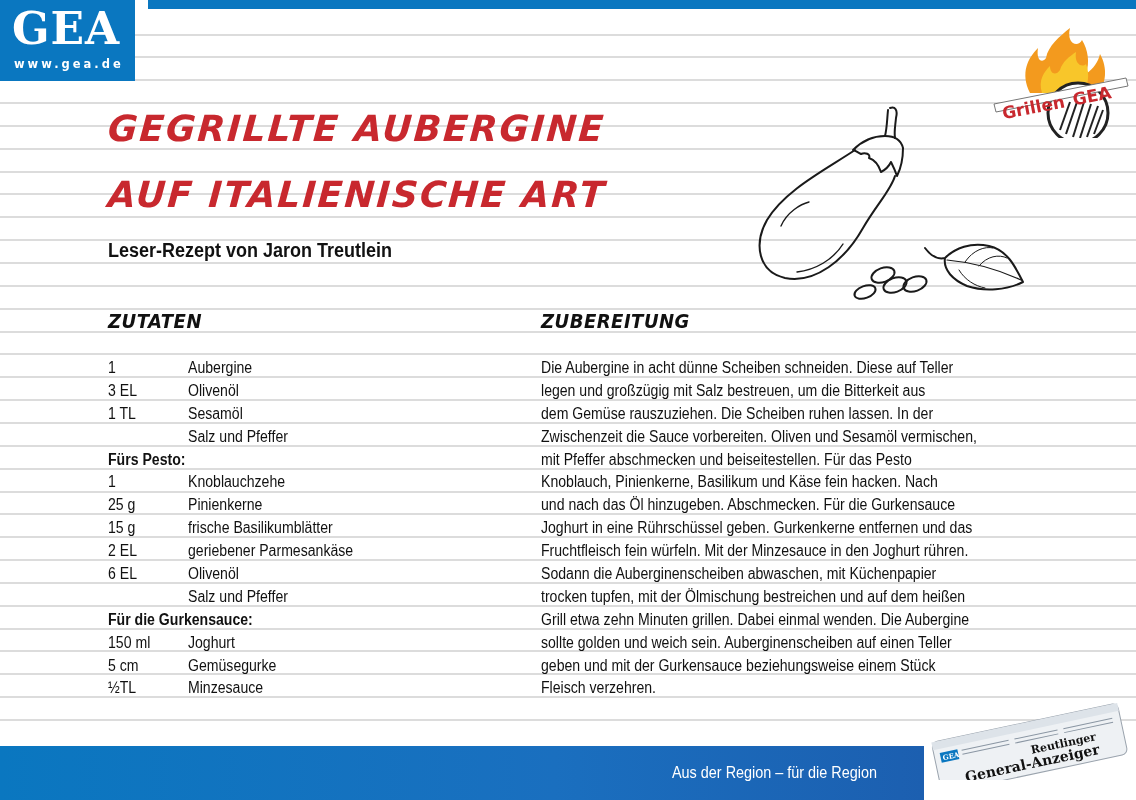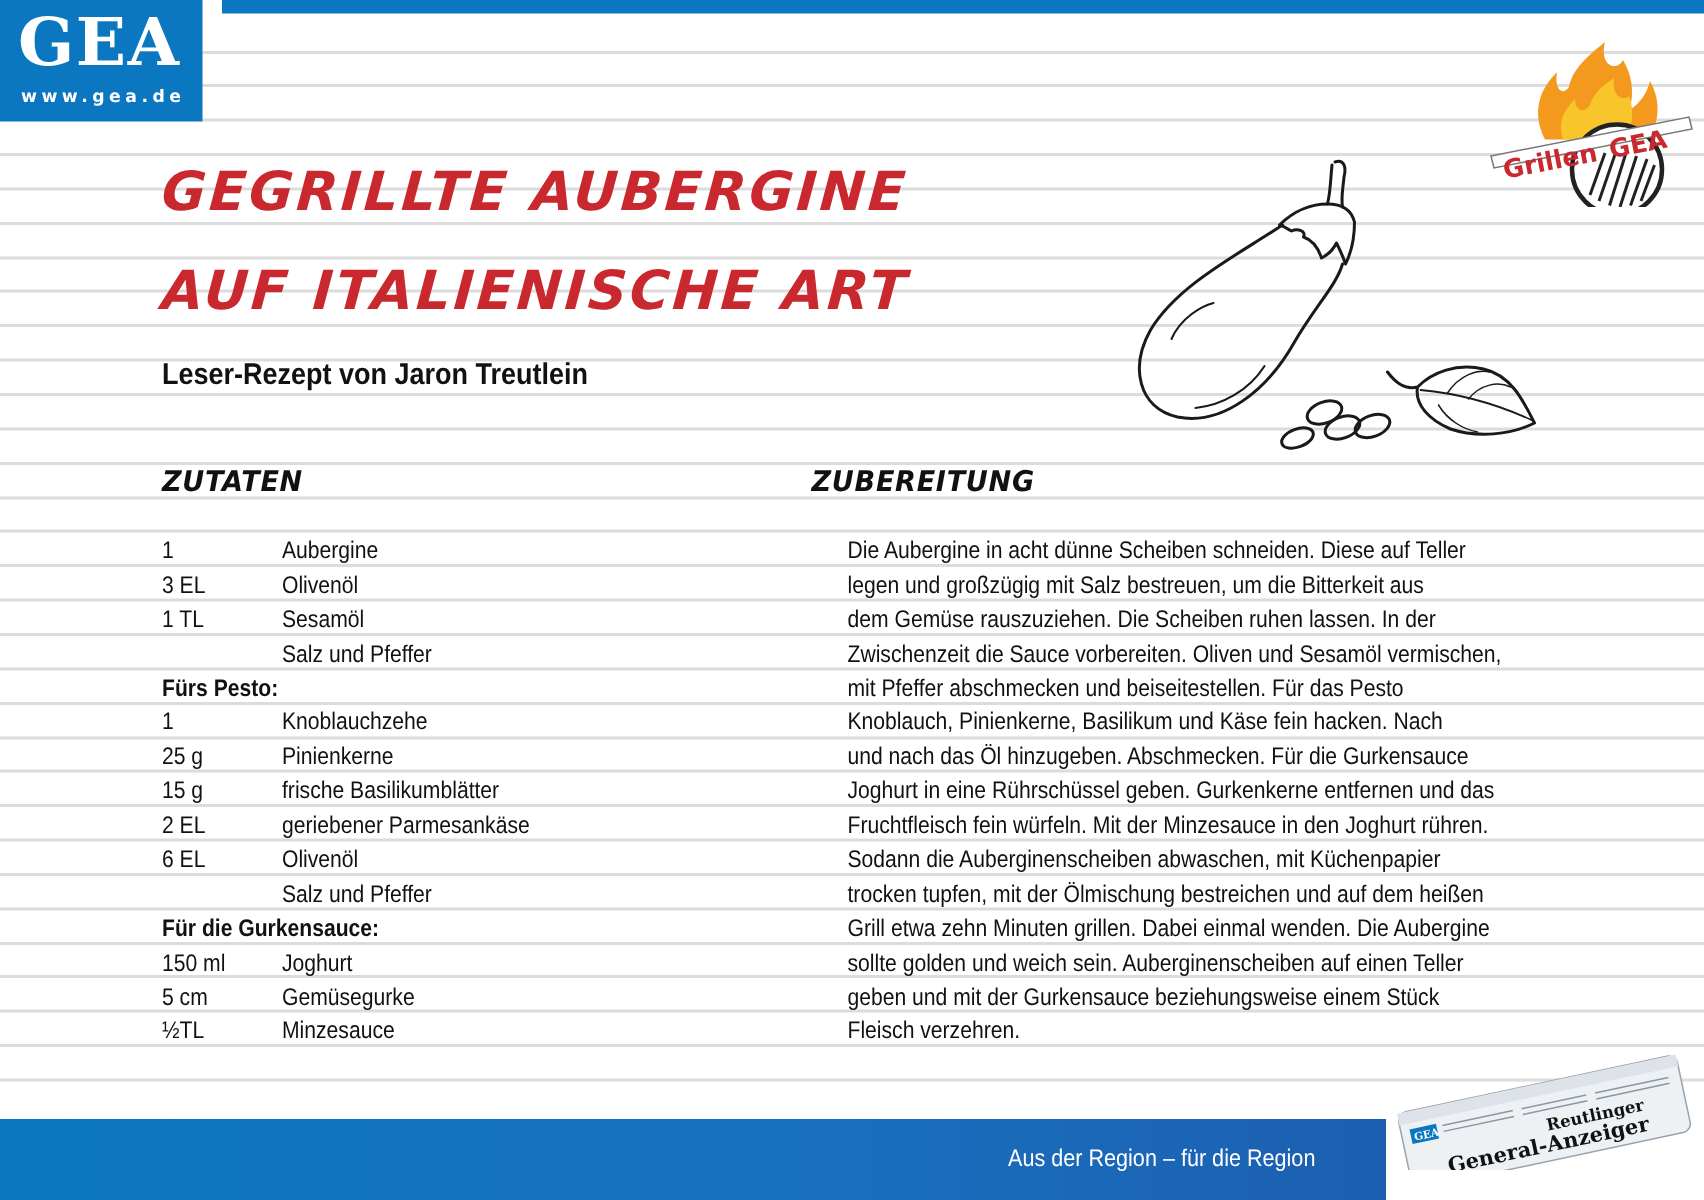--- a/index.html
+++ b/index.html
@@ -12,21 +12,21 @@
   .title{position:absolute;left:108px;color:#c8282e;font-family:"DejaVu Sans",sans-serif;font-weight:bold;font-style:italic;font-size:36px;letter-spacing:2px;line-height:46px;text-transform:uppercase;transform:skewX(-4deg);}
   .t1{top:106px;}
   .t2{top:172px;}
   .subtitle{position:absolute;left:108px;top:239px;font-size:20px;font-weight:bold;color:#111;transform:scaleX(0.9);transform-origin:left;}
   .section-h{position:absolute;top:310px;font-family:"DejaVu Sans",sans-serif;font-weight:bold;font-style:italic;font-size:19px;color:#111;letter-spacing:0.5px;transform:scaleX(0.95);transform-origin:left;}
   .ing{position:absolute;left:108px;top:357px;}
   .ing-row{height:22.9px;position:relative;font-size:16px;color:#111;line-height:22px;}
   .ing-row .qty{position:absolute;left:0;top:0;transform:scaleX(0.88);transform-origin:left;white-space:nowrap;}
   .ing-row .name{position:absolute;left:80px;top:0;transform:scaleX(0.88);transform-origin:left;white-space:nowrap;}
   .ing-row.head .qty{font-weight:bold;}
-  .prep{position:absolute;left:565px;top:357px;}
+  .prep{position:absolute;left:541px;top:357px;}
   .prep-line{height:22.9px;font-size:16px;color:#111;line-height:22px;white-space:nowrap;transform:scaleX(0.88);transform-origin:left;}
   .footer{position:absolute;left:0;top:746px;width:924px;height:54px;background:linear-gradient(to right,#0a77c0 0%,#1a6fbf 60%,#1c5fb0 100%);}
   .footer .slogan{position:absolute;left:672px;top:18px;color:#fff;font-size:16px;transform:scaleX(0.9);transform-origin:left;white-space:nowrap;}
   .paper{position:absolute;left:930px;top:700px;width:200px;height:80px;}
   .grill{position:absolute;left:990px;top:18px;width:140px;height:120px;}
   .illus{position:absolute;left:745px;top:100px;width:300px;height:210px;}
 </style>
 </head>
 <body>
 

